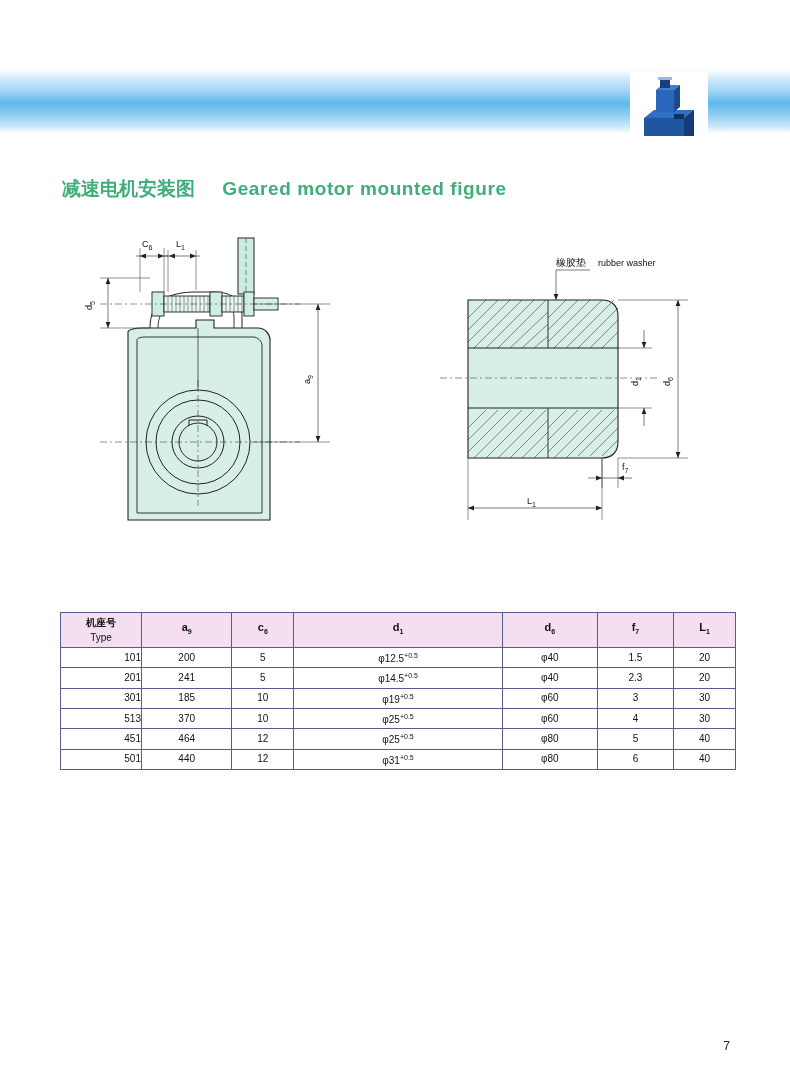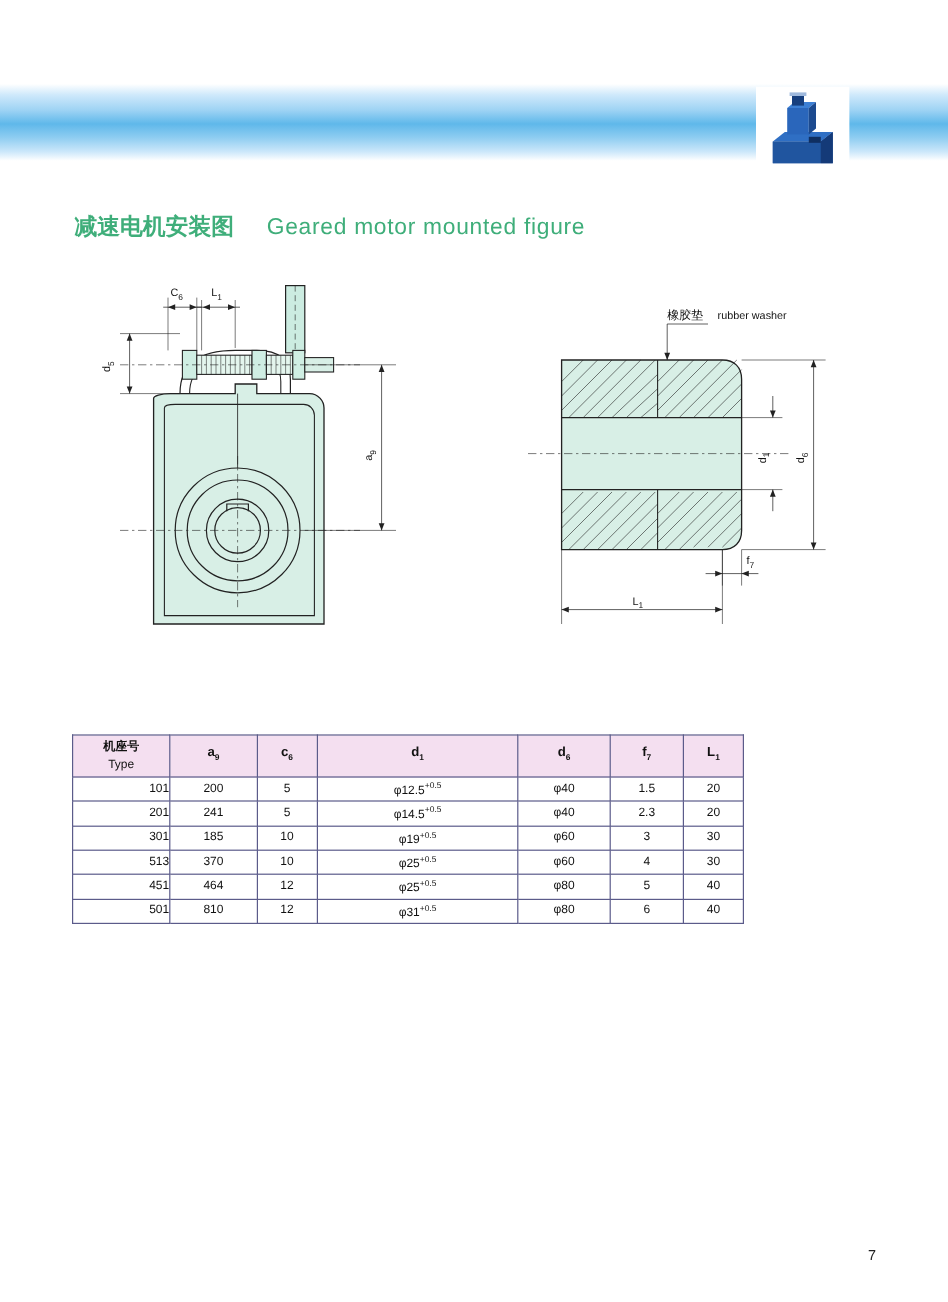--- a/index.html
+++ b/index.html
@@ -32,28 +32,28 @@
   
   .thumb{
     position:absolute;left:630px;top:72px;width:78px;height:78px;
   }
 
   
   .sec-title{
     position:absolute;left:62px;top:176px;
     font-size:19px;color:#3fae7a;font-weight:bold;white-space:nowrap;
   }
-  .sec-title .en{ color:#3fae7a;font-weight:normal;letter-spacing:0.6px;margin-left:22px;}
+  .sec-title .en{ color:#3fae7a;font-weight:bold;letter-spacing:0.6px;margin-left:22px;}
 
   
   .drawings{position:absolute;left:0;top:230px;width:790px;height:330px;}
 
   
   .spec-table{
-    position:absolute;left:60px;top:612px;width:560px;
+    position:absolute;left:60px;top:612px;width:676px;
     border-collapse:collapse;
     font-size:10px;color:#111;
   }
   .spec-table th,.spec-table td{
     border:1px solid #5b5b8a;
     text-align:center;
     padding:0;
     height:16px;
     line-height:16px;
     font-weight:normal;
@@ -344,21 +344,21 @@
       <td>451</td>
       <td>464</td>
       <td>12</td>
       <td><span>φ25</span><span class="sup">+0.5</span></td>
       <td>φ80</td>
       <td>5</td>
       <td>40</td>
     </tr>
     <tr>
       <td>501</td>
-      <td>810</td>
+      <td>440</td>
       <td>12</td>
       <td><span>φ31</span><span class="sup">+0.5</span></td>
       <td>φ80</td>
       <td>6</td>
       <td>40</td>
     </tr>
   </tbody>
 </table>
 
 <div class="page-num">7</div>

